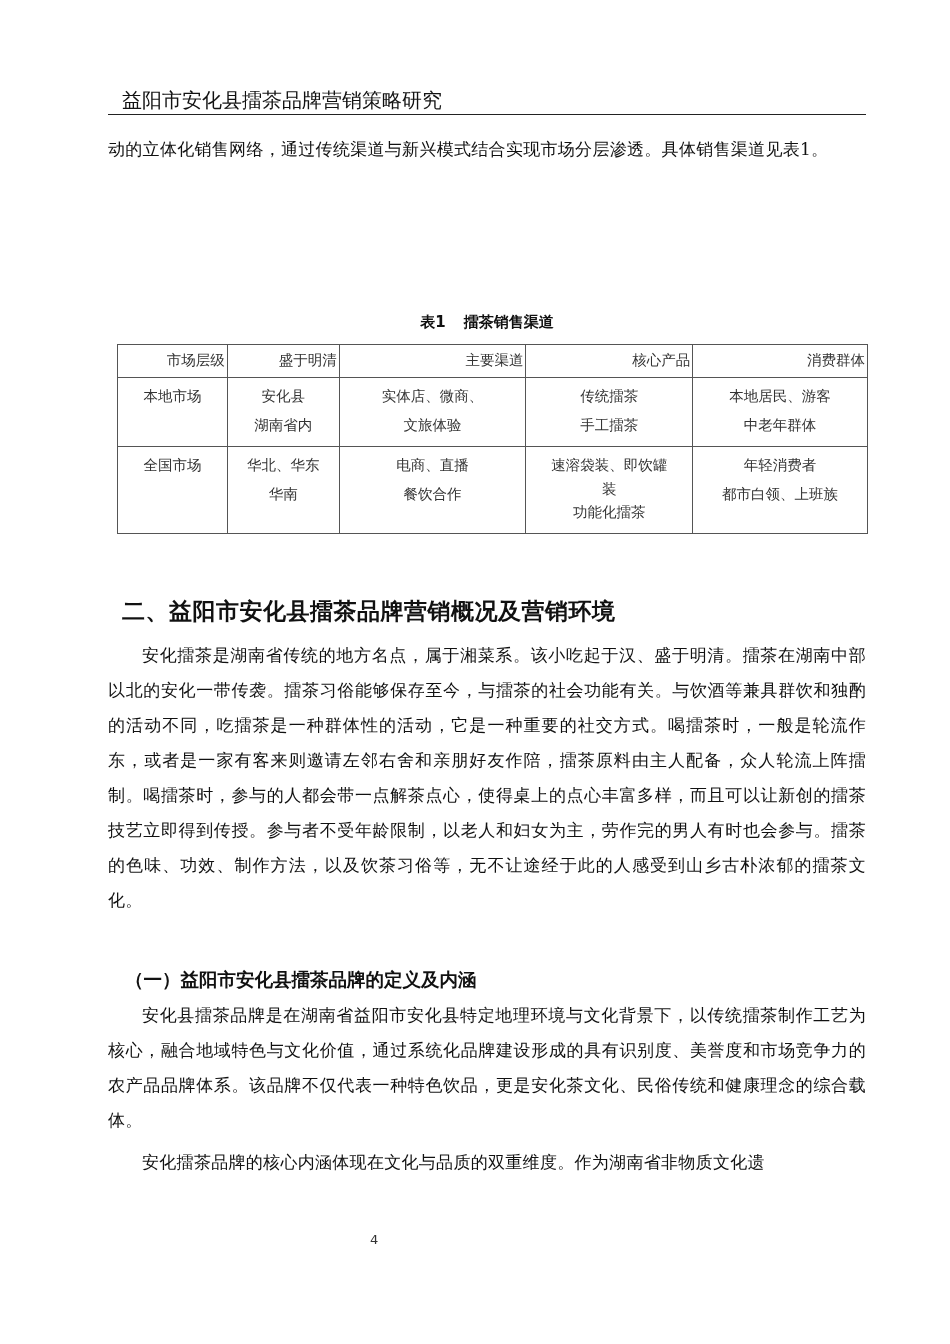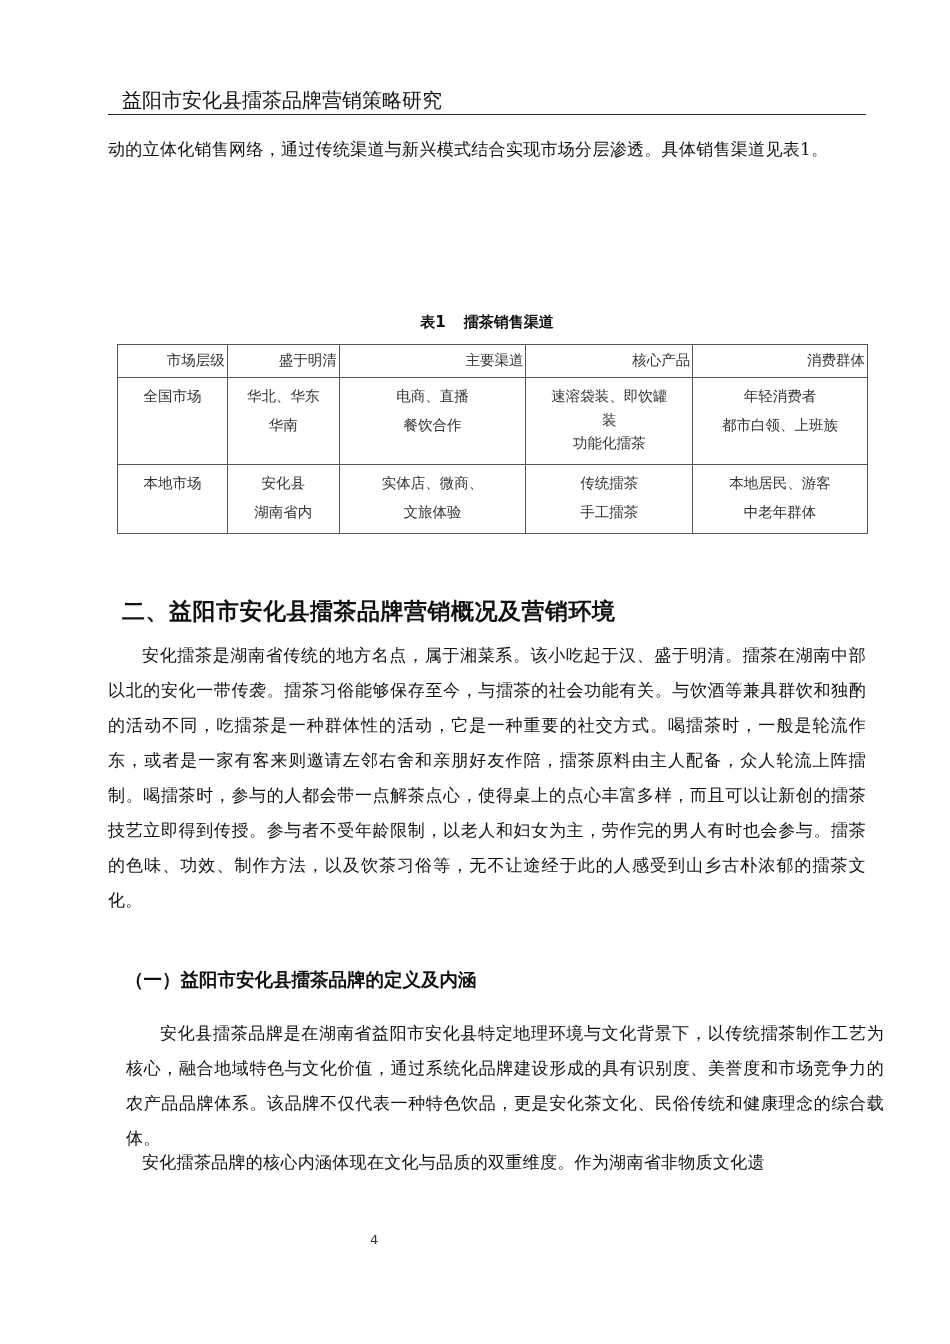--- a/index.html
+++ b/index.html
@@ -56,65 +56,65 @@
   <thead>
     <tr>
       <th>市场层级</th>
       <th>盛于明清</th>
       <th>主要渠道</th>
       <th>核心产品</th>
       <th>消费群体</th>
     </tr>
   </thead>
   <tbody>
+    <tr style="height:61px">
+      <td>本地市场</td>
+      <td>
+        <span class="line">安化县</span>
+        <span class="line">湖南省内</span>
+      </td>
+      <td>
+        <span class="line">实体店、微商、</span>
+        <span class="line">文旅体验</span>
+      </td>
+      <td>
+        <span class="line">传统擂茶</span>
+        <span class="line">手工擂茶</span>
+      </td>
+      <td>
+        <span class="line">本地居民、游客</span>
+        <span class="line">中老年群体</span>
+      </td>
+    </tr>
     <tr style="height:80px">
       <td>全国市场</td>
       <td>
         <span class="line">华北、华东</span>
         <span class="line">华南</span>
       </td>
       <td>
         <span class="line">电商、直播</span>
         <span class="line">餐饮合作</span>
       </td>
       <td>
         <span class="line">速溶袋装、即饮罐</span>
         <span class="line tight">装</span>
         <span class="line">功能化擂茶</span>
       </td>
       <td>
         <span class="line">年轻消费者</span>
         <span class="line">都市白领、上班族</span>
       </td>
     </tr>
-    <tr style="height:61px">
-      <td>本地市场</td>
-      <td>
-        <span class="line">安化县</span>
-        <span class="line">湖南省内</span>
-      </td>
-      <td>
-        <span class="line">实体店、微商、</span>
-        <span class="line">文旅体验</span>
-      </td>
-      <td>
-        <span class="line">传统擂茶</span>
-        <span class="line">手工擂茶</span>
-      </td>
-      <td>
-        <span class="line">本地居民、游客</span>
-        <span class="line">中老年群体</span>
-      </td>
-    </tr>
   </tbody>
 </table>
 
 <h2 class="h2" style="margin:8px">二、益阳市安化县擂茶品牌营销概况及营销环境</h2>
 
 <p class="body-text p2 indent" style="margin:0">安化擂茶是湖南省传统的地方名点，属于湘菜系。该小吃起于汉、盛于明清。擂茶在湖南中部以北的安化一带传袭。擂茶习俗能够保存至今，与擂茶的社会功能有关。与饮酒等兼具群饮和独酌的活动不同，吃擂茶是一种群体性的活动，它是一种重要的社交方式。喝擂茶时，一般是轮流作东，或者是一家有客来则邀请左邻右舍和亲朋好友作陪，擂茶原料由主人配备，众人轮流上阵擂制。喝擂茶时，参与的人都会带一点解茶点心，使得桌上的点心丰富多样，而且可以让新创的擂茶技艺立即得到传授。参与者不受年龄限制，以老人和妇女为主，劳作完的男人有时也会参与。擂茶的色味、功效、制作方法，以及饮茶习俗等，无不让途经于此的人感受到山乡古朴浓郁的擂茶文化。</p>
 
 <h3 class="h3" style="margin:15px">（一）益阳市安化县擂茶品牌的定义及内涵</h3>
 
-<p class="body-text p3 indent" style="margin:18px">安化县擂茶品牌是在湖南省益阳市安化县特定地理环境与文化背景下，以传统擂茶制作工艺为核心，融合地域特色与文化价值，通过系统化品牌建设形成的具有识别度、美誉度和市场竞争力的农产品品牌体系。该品牌不仅代表一种特色饮品，更是安化茶文化、民俗传统和健康理念的综合载体。</p>
+<p class="body-text p3 indent" style="margin:0">安化县擂茶品牌是在湖南省益阳市安化县特定地理环境与文化背景下，以传统擂茶制作工艺为核心，融合地域特色与文化价值，通过系统化品牌建设形成的具有识别度、美誉度和市场竞争力的农产品品牌体系。该品牌不仅代表一种特色饮品，更是安化茶文化、民俗传统和健康理念的综合载体。</p>
 
 <p class="body-text p4 indent" style="margin:0">安化擂茶品牌的核心内涵体现在文化与品质的双重维度。作为湖南省非物质文化遗</p>
 
 <div class="page-number">4</div>
 
 </body></html>

